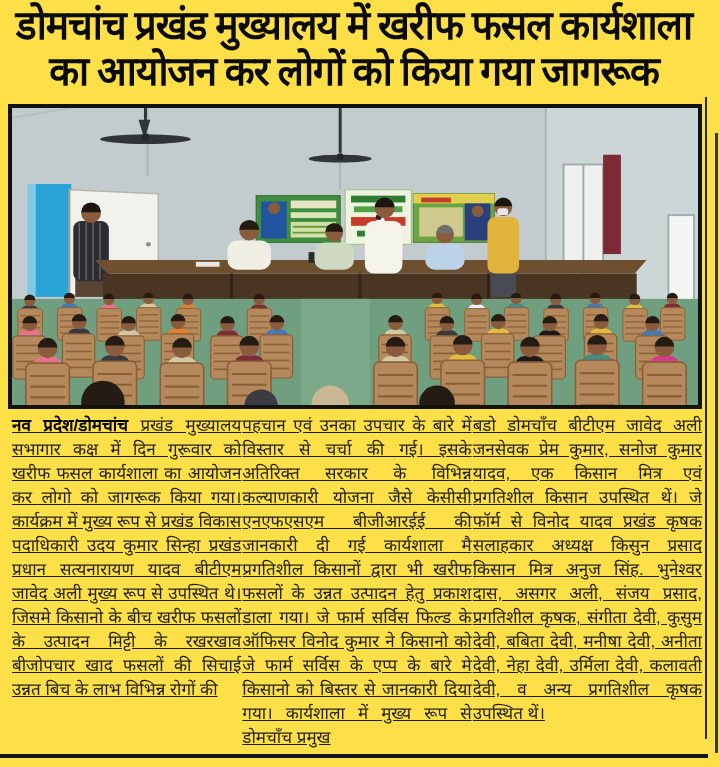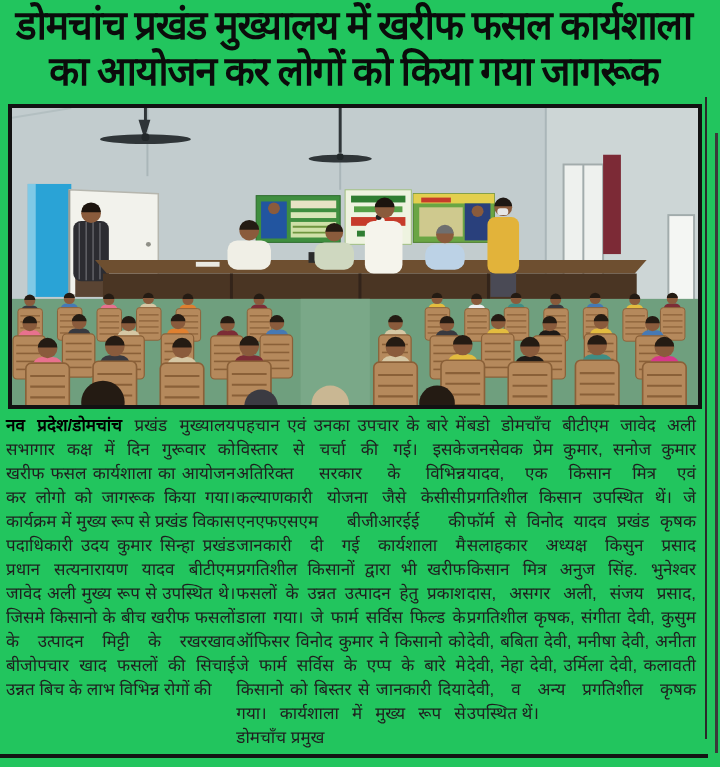--- a/index.html
+++ b/index.html
@@ -1,37 +1,37 @@
 <!DOCTYPE html>
 <html lang="hi"><head>
 <meta charset="utf-8">
 <style>
   html,body{margin:0;padding:0;background:#ffffff;}
   .page{
-    position:relative;width:720px;height:767px;background:#22c55e;overflow:hidden;
+    position:relative;width:720px;height:767px;background:#fde047;overflow:hidden;
     font-family:"Liberation Sans", sans-serif;color:#1c1c1c;
   }
   
   .headline{position:absolute;top:2px;left:0;width:708px;text-align:center;}
   .headline .hl{
     font-weight:bold;color:#0b0b0b;font-size:39px;line-height:46px;
     letter-spacing:-1px;white-space:nowrap;
     font-family:"Liberation Serif","DejaVu Serif",serif;
     transform:scaleY(1.04);
   }
   
   .photo{
     position:absolute;left:8px;top:104px;width:694px;height:305px;margin:0;
     border:4px solid #121212;box-sizing:border-box;background:#c2ccce;
   }
   .photo svg{display:block;width:100%;height:100%;}
   
   .body-text{
-    position:absolute;left:6px;top:414px;width:690px;height:340px;
-    display:flex;gap:1px;
+    position:absolute;left:12px;top:414px;width:690px;height:340px;
+    display:flex;gap:1px;text-decoration:underline;
   }
   .col{
     flex:1;text-align:justify;font-size:17px;line-height:24px;color:#1f1f1f;
   }
   .col p{margin:0;}
   .lead{font-weight:bold;color:#000;}
   
   .rule-bottom{position:absolute;left:0;top:754px;width:708px;height:4px;background:#141414;}
   .vrule1{position:absolute;left:705px;top:97px;width:2px;height:642px;background:#2a2a2a;}
   .vrule2{position:absolute;left:715px;top:133px;width:3px;height:620px;background:#3a3a3a;}

